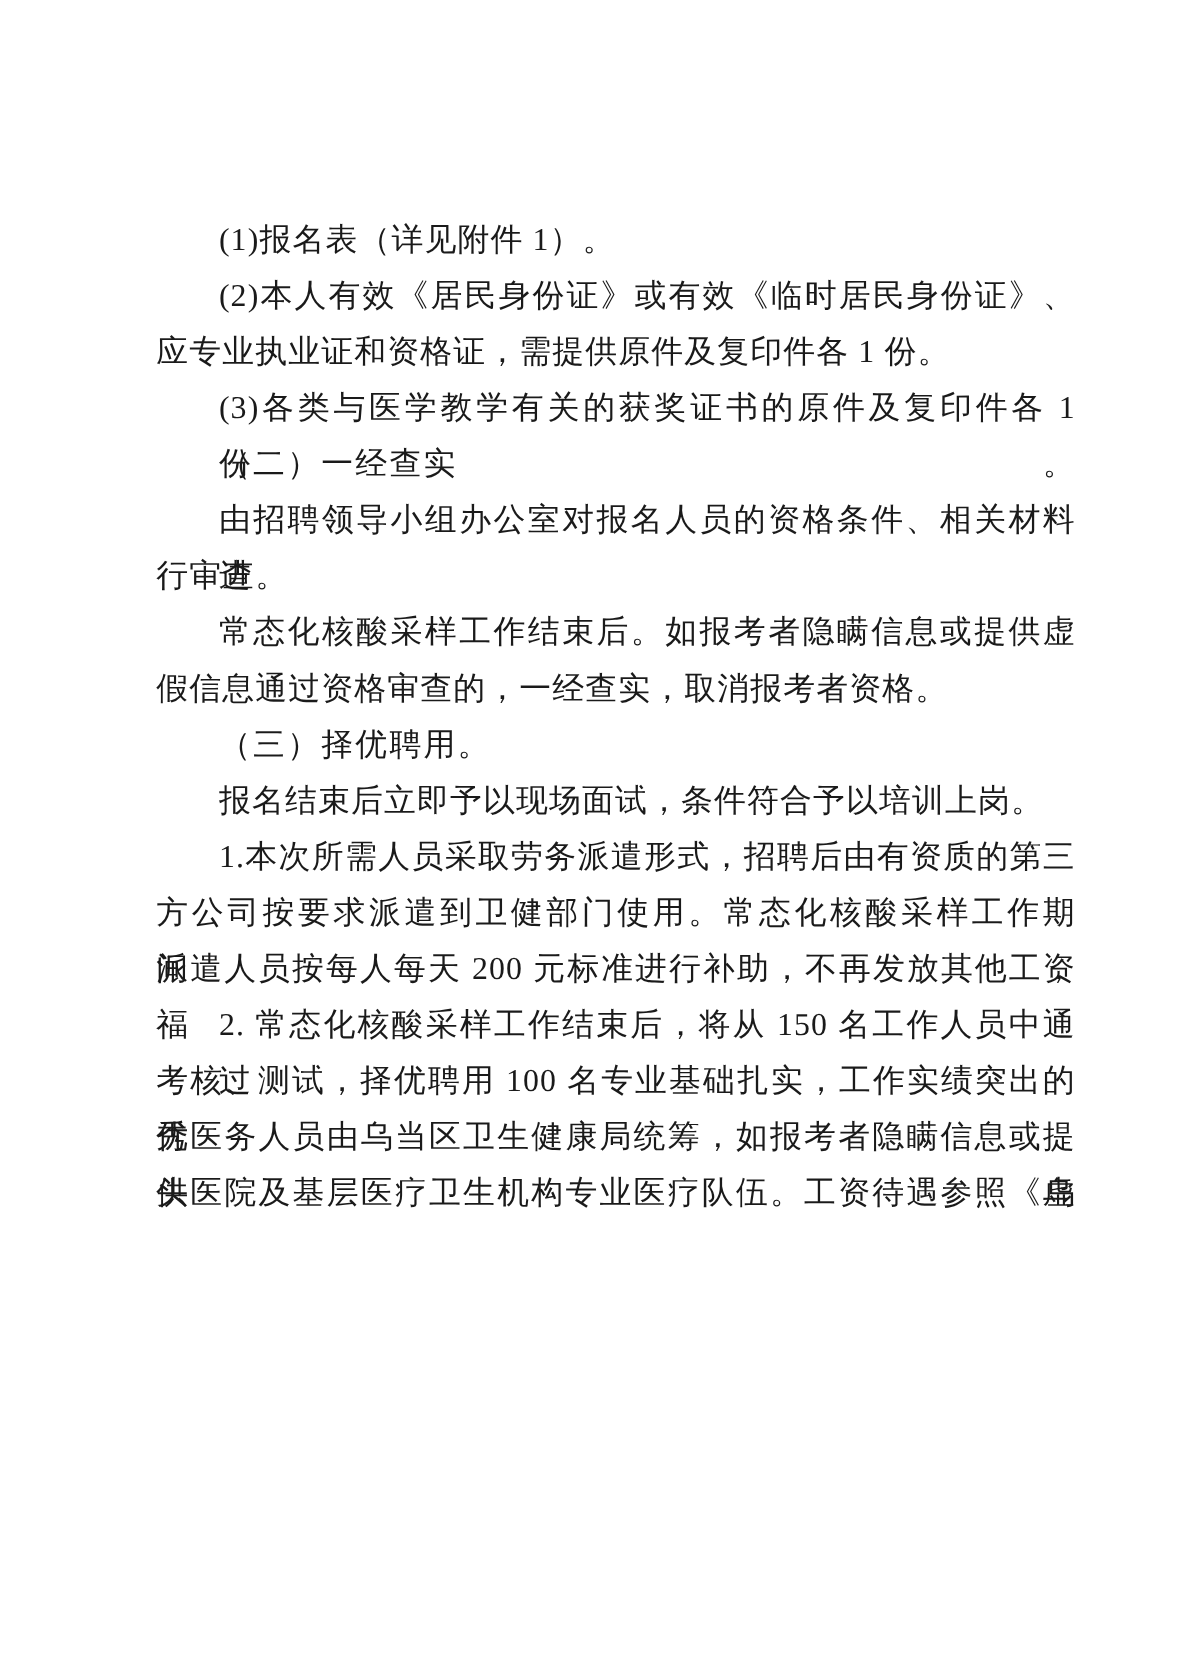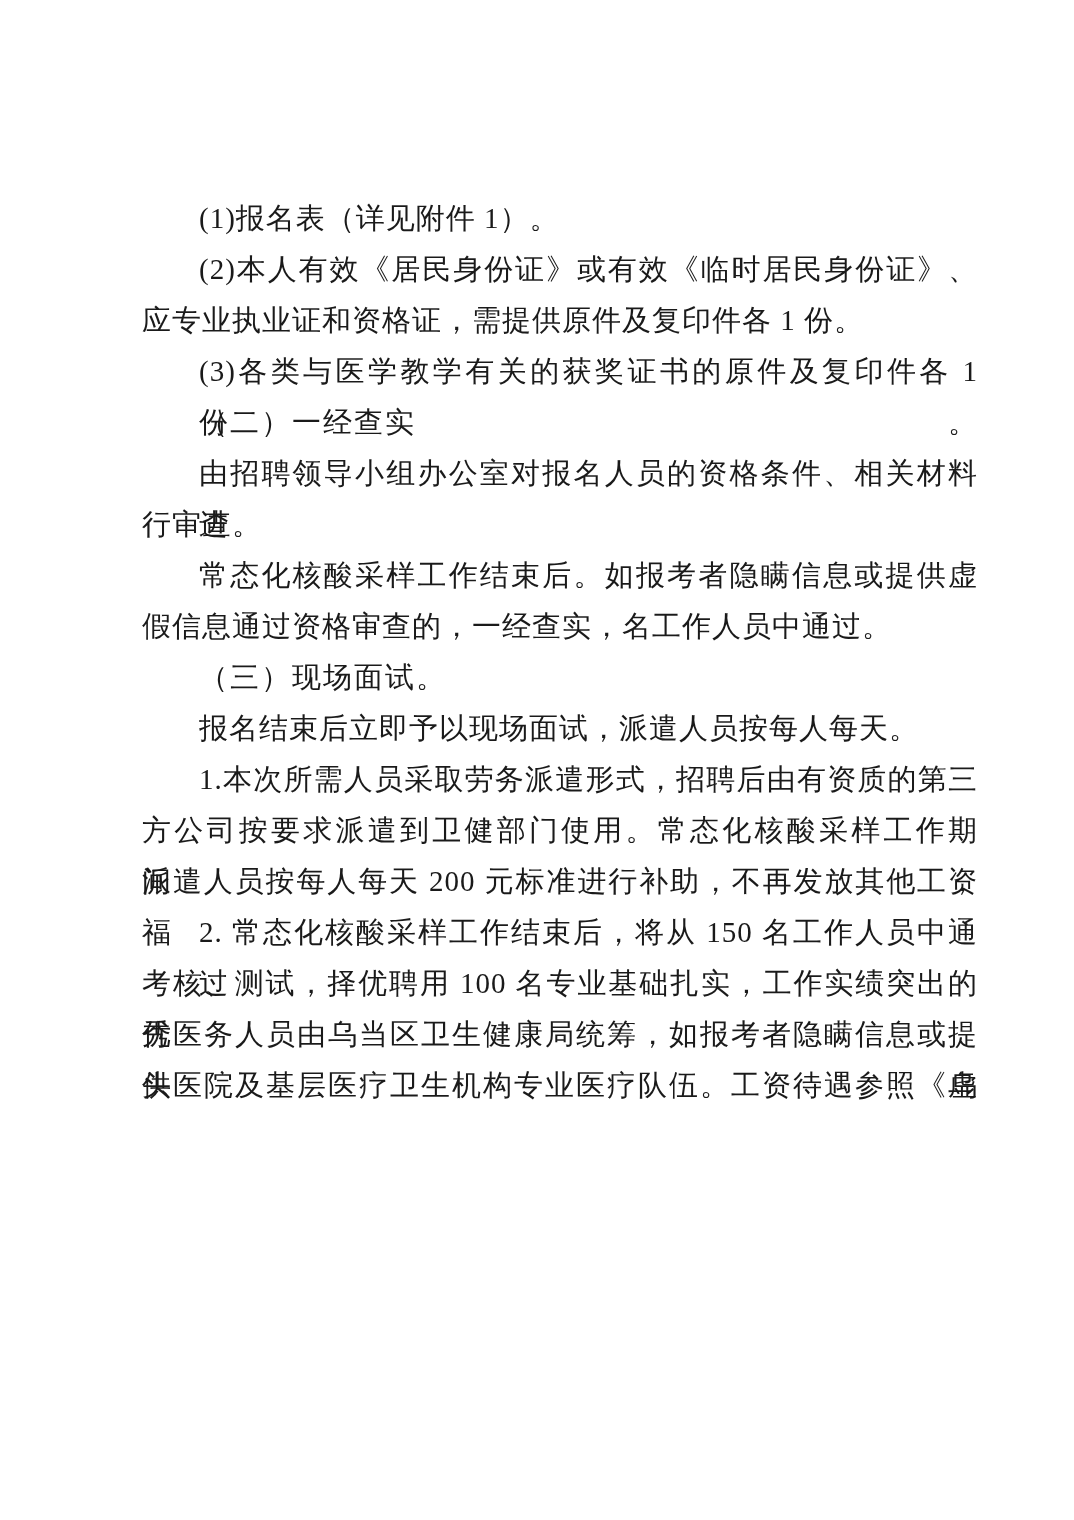--- a/index.html
+++ b/index.html
@@ -55,23 +55,23 @@
 <div class="page">
   <div class="text-block">
       <div class="line indent">(1)报名表（详见附件 1）。</div>
       <div class="line indent full">(2)本人有效《居民身份证》或有效《临时居民身份证》、</div>
       <div class="line">应专业执业证和资格证，需提供原件及复印件各 1 份。</div>
       <div class="line indent full">(3)各类与医学教学有关的获奖证书的原件及复印件各 1 份。</div>
       <div class="line indent heading">（二）一经查实</div>
       <div class="line indent full">由招聘领导小组办公室对报名人员的资格条件、相关材料进</div>
       <div class="line">行审查。</div>
       <div class="line indent full">常态化核酸采样工作结束后。如报考者隐瞒信息或提供虚</div>
-      <div class="line">假信息通过资格审查的，一经查实，名工作人员中通过。</div>
-      <div class="line indent heading">（三）现场面试。</div>
-      <div class="line indent">报名结束后立即予以现场面试，派遣人员按每人每天。</div>
+      <div class="line">假信息通过资格审查的，一经查实，取消报考者资格。</div>
+      <div class="line indent heading">（三）择优聘用。</div>
+      <div class="line indent">报名结束后立即予以现场面试，条件符合予以培训上岗。</div>
       <div class="line indent full">1.本次所需人员采取劳务派遣形式，招聘后由有资质的第三</div>
       <div class="line full">方公司按要求派遣到卫健部门使用。常态化核酸采样工作期间，</div>
       <div class="line full">派遣人员按每人每天 200 元标准进行补助，不再发放其他工资福</div>
       <div class="line indent full">2. 常态化核酸采样工作结束后，将从 150 名工作人员中通过</div>
       <div class="line full">考核、测试，择优聘用 100 名专业基础扎实，工作实绩突出的优</div>
       <div class="line full">秀医务人员由乌当区卫生健康局统筹，如报考者隐瞒信息或提供虚</div>
       <div class="line full">头医院及基层医疗卫生机构专业医疗队伍。工资待遇参照《乌当</div>
     </div>
   <div class="page-number">3</div>
 </div>

